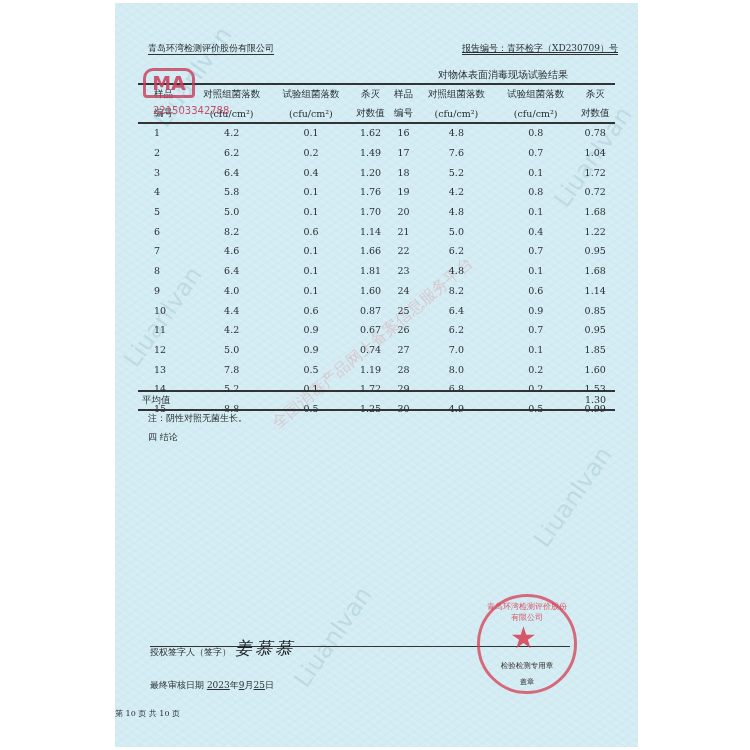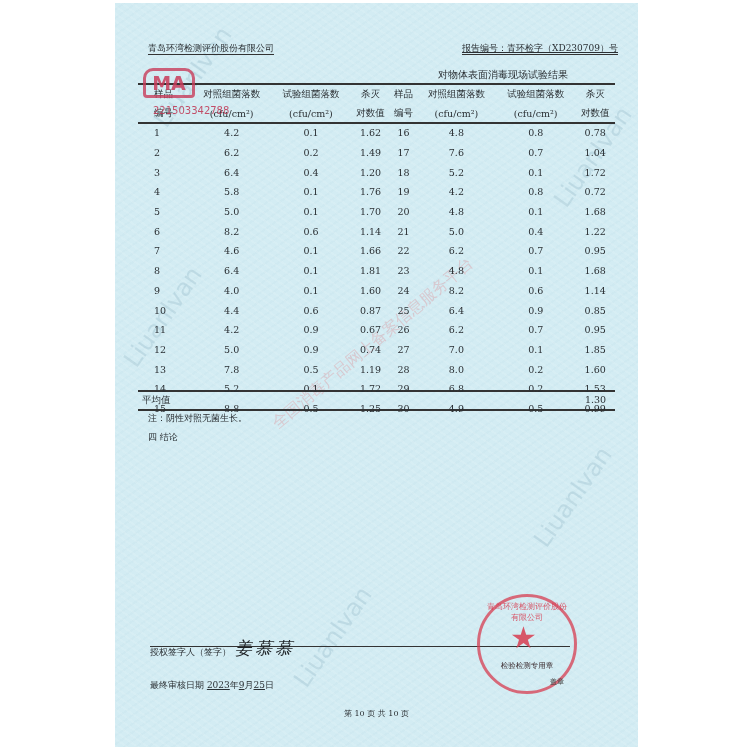--- a/index.html
+++ b/index.html
@@ -25,31 +25,31 @@
   .avg-row .lbl { position:absolute; left:4px; }
   .avg-row .val { position:absolute; left:447px; }
   .note { position:absolute; left:33px; top:409px; font-size:9px; }
   .sec { position:absolute; left:33px; top:428px; font-size:9px; }
   .concl { position:absolute; left:33px; top:446px; width:467px; font-size:9px; line-height:18px; text-indent:27px; }
   .signer-line { position:absolute; left:35px; top:643px; width:420px; height:1px; background:#333; }
   .signer { position:absolute; left:35px; top:643px; font-size:9px; }
   .signature { position:absolute; left:120px; top:634px; font-size:17px; font-style:italic; color:#1d2124; letter-spacing:3px; }
   .date { position:absolute; left:35px; top:676px; font-size:9px; }
   .date u { }
-  .pager { position:absolute; left:0; width:523px; top:705px; text-align:center; font-size:8px; }
+  .pager { position:absolute; left:0; width:523px; top:705px; text-align:left; font-size:8px; }
   .ma { position:absolute; left:28px; top:65px; width:46px; height:24px; border:3px solid rgba(200,60,90,0.8);
         border-radius:10px 10px 4px 4px; color:rgba(200,60,90,0.85); font-family:"DejaVu Sans", sans-serif;
         font-weight:bold; font-size:19px; line-height:24px; text-align:center; }
   .ma-num { position:absolute; left:38px; top:102px; color:rgba(190,50,80,0.85); font-size:10px; font-family:"DejaVu Sans", sans-serif; }
   .seal { position:absolute; left:362px; top:591px; width:94px; height:94px; border:3px solid rgba(215,60,80,0.75);
           border-radius:50%; color:rgba(215,60,80,0.85); }
   .seal .star { position:absolute; left:30px; top:26px; font-size:30px; line-height:30px; }
   .seal .ring { position:absolute; left:6px; top:4px; width:82px; text-align:center; font-size:8px; }
   .seal .inner { position:absolute; left:10px; top:64px; width:74px; text-align:center; font-size:7.5px; color:#3a2a2e; }
-  .seal .stamp-cap { position:absolute; left:10px; top:80px; width:74px; text-align:right; font-size:7px; color:#444; }
+  .seal .stamp-cap { position:absolute; left:10px; top:80px; width:74px; text-align:center; font-size:7px; color:#444; }
   .stripe { position:absolute; color:rgba(225,110,120,0.28); font-size:16px; transform:rotate(-40deg); white-space:nowrap; }
 </style>
 </head>
 <body>
 
 <div class="paper">
   <div class="wm" style="left:20px;top:60px;">Liuanlvan</div>
   <div class="wm" style="left:420px;top:140px;">Liuanlvan</div>
   <div class="wm" style="left:-10px;top:300px;">Liuanlvan</div>
   <div class="wm" style="left:400px;top:480px;">Liuanlvan</div>

